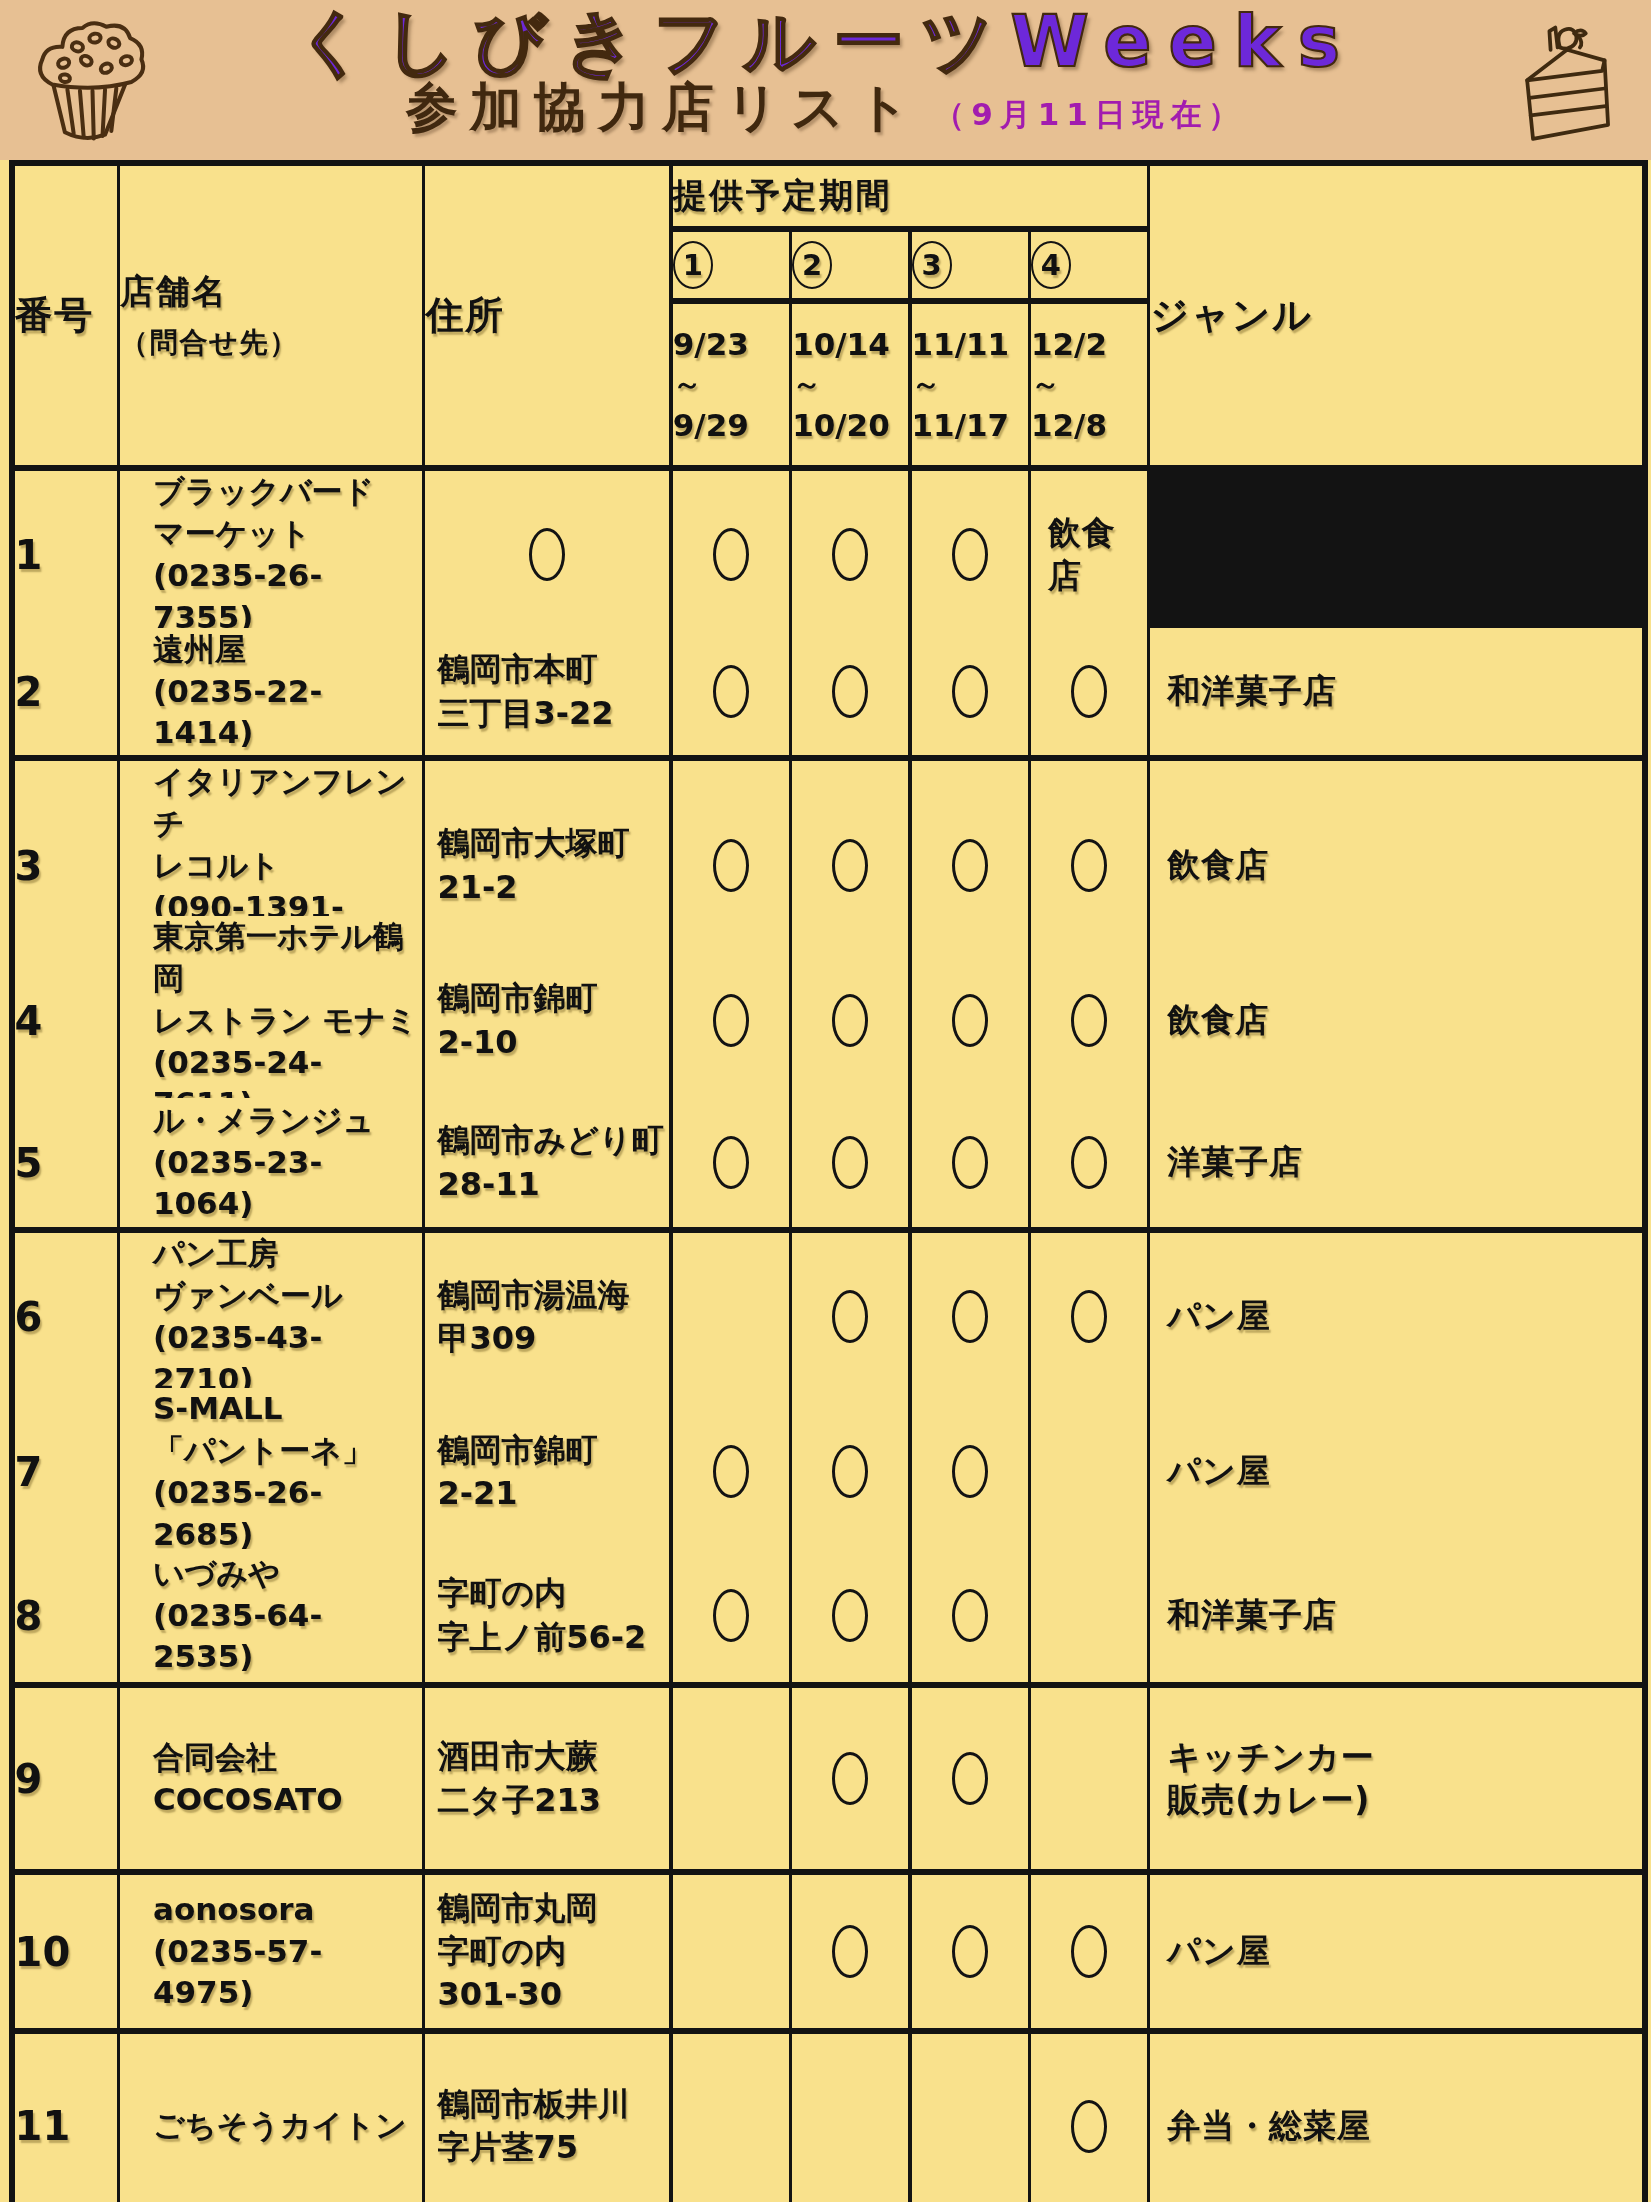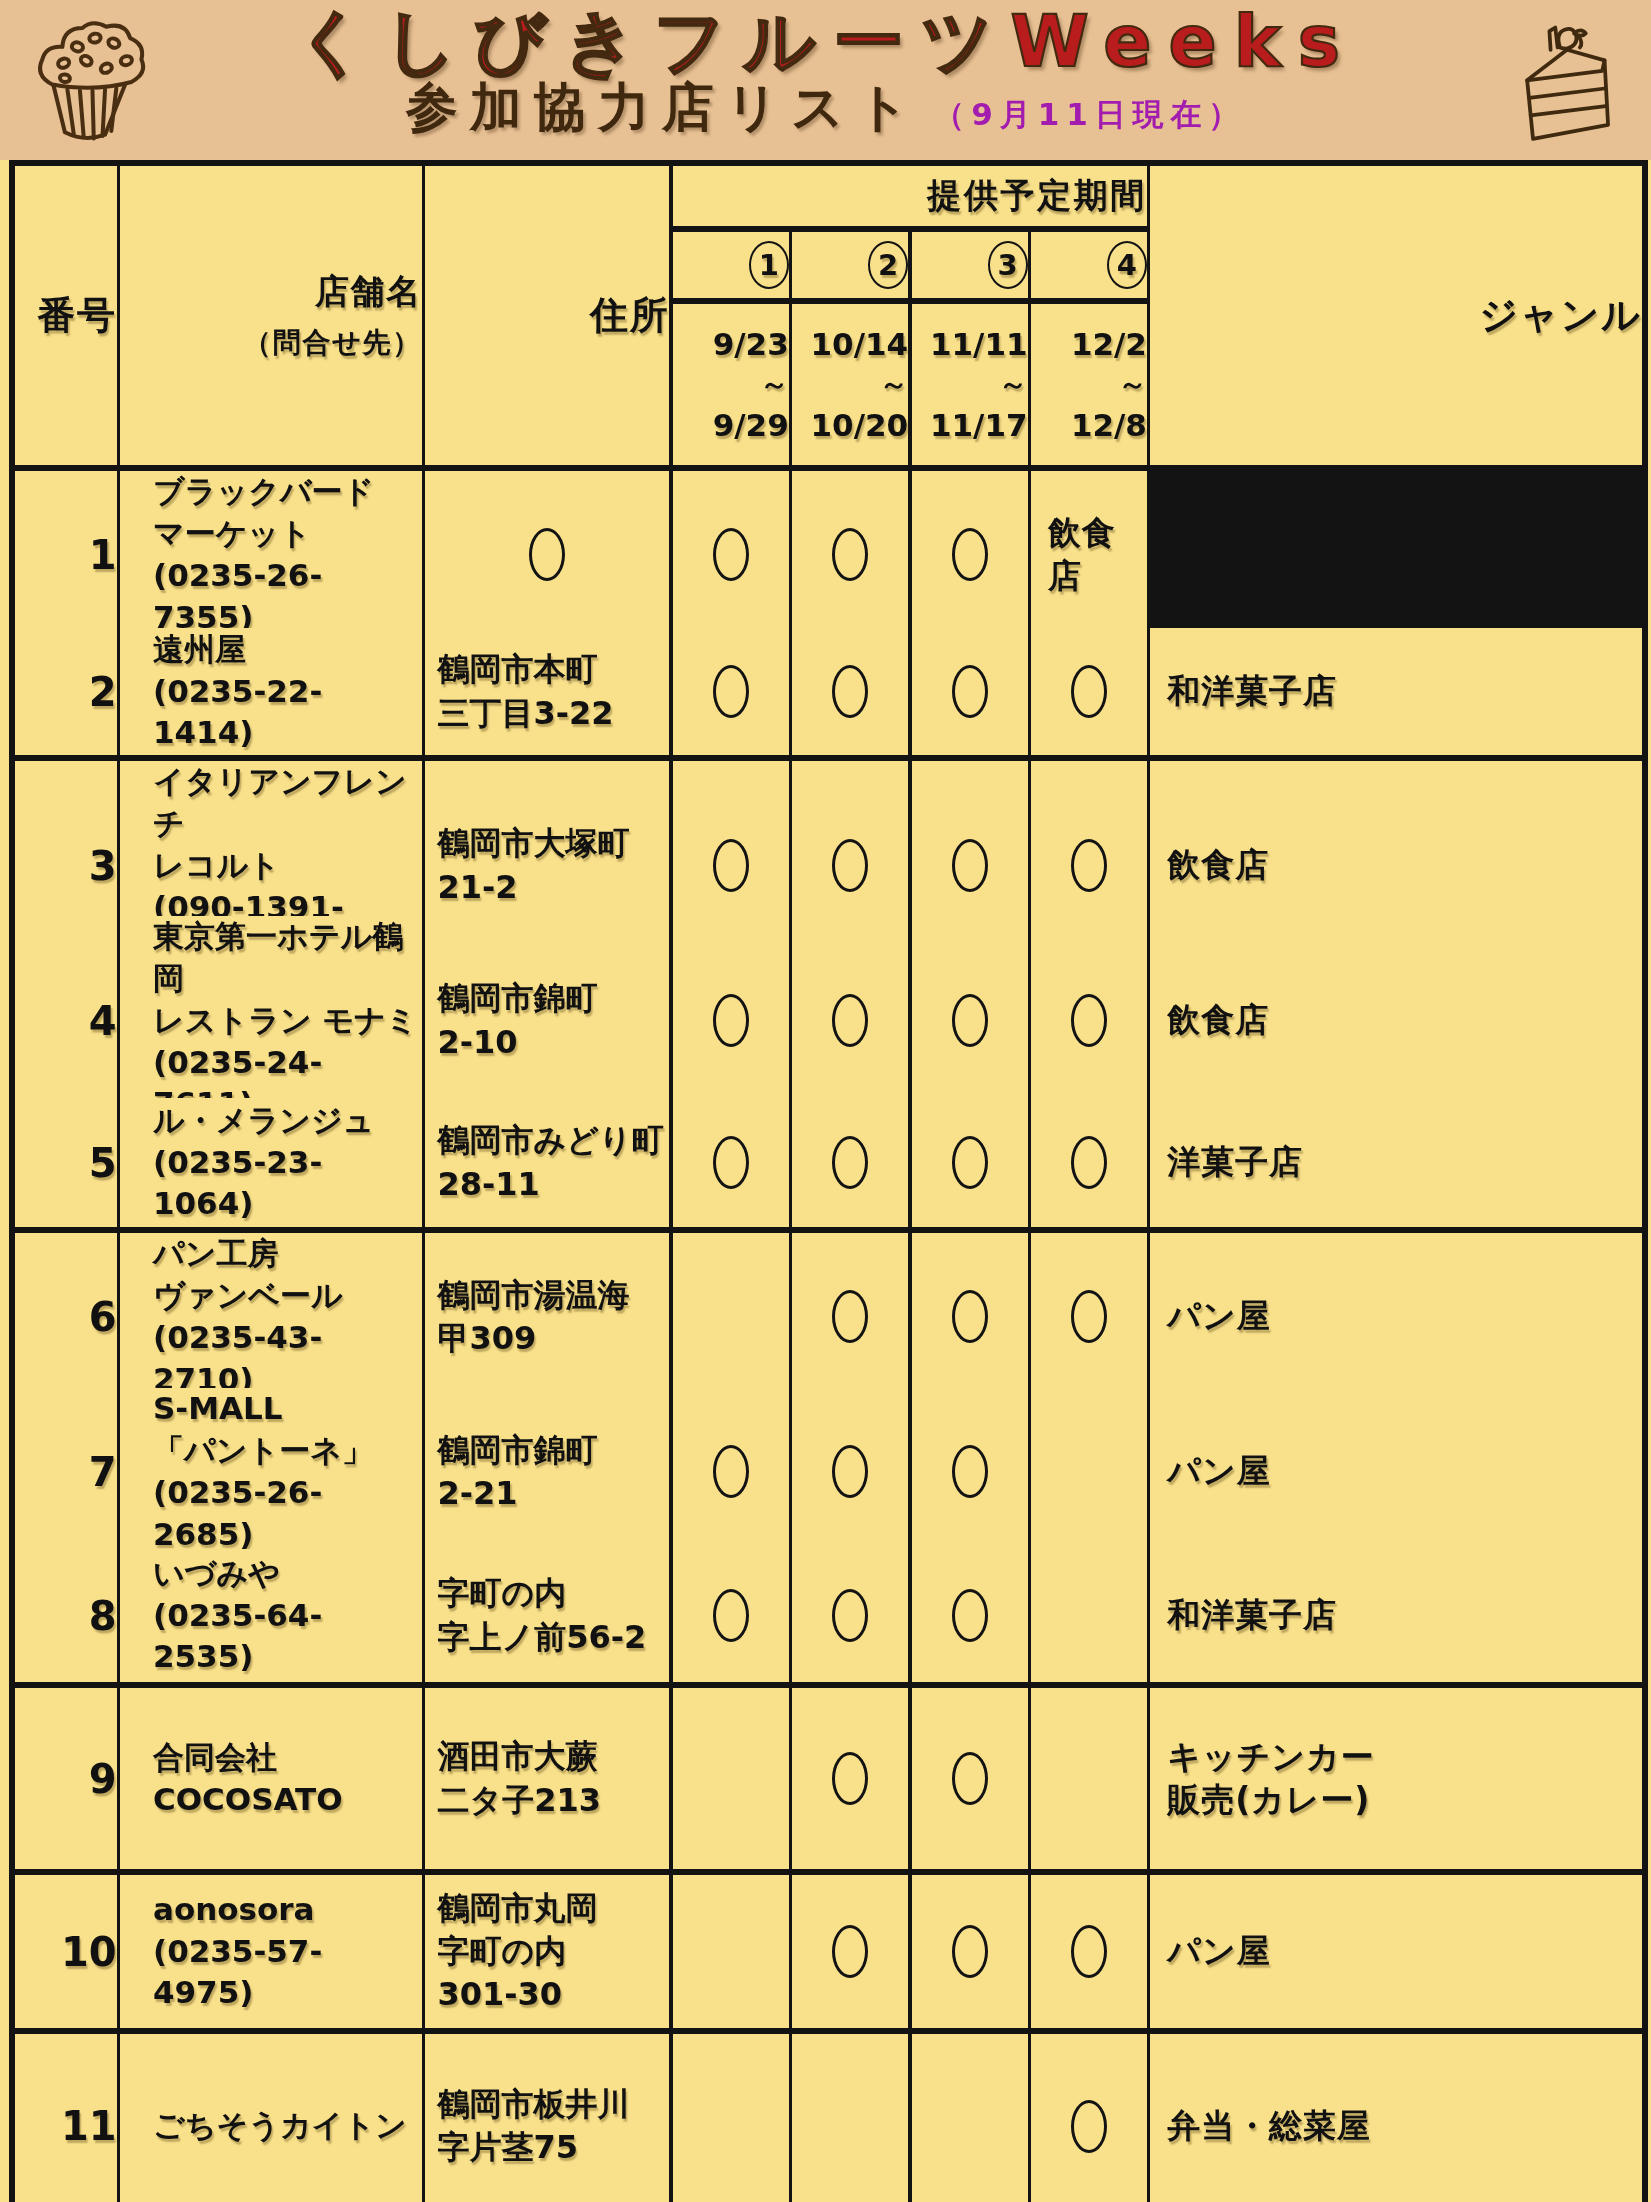--- a/index.html
+++ b/index.html
@@ -22,21 +22,21 @@
   .banner-icon { position:absolute; top:8.6px; }
   .banner-icon.left  { left:26px;  width:138px; height:146px; }
   .banner-icon.right { right:24px; width:129px; height:145px; top:15.5px; }
   .banner-icon svg { width:100%; height:100%; }
   .title-main {
     padding-top:5.2px;
     font-size:71px;
     font-weight:bold;
     letter-spacing:17px;
     line-height:1.05;
-    color:#b91c1c;
+    color:#6d28d9;
     -webkit-text-stroke:2.2px #43290f;
     text-shadow:3.4px 4.3px 3.4px rgba(67,41,15,0.35);
     white-space:nowrap;
   }
   .title-sub-row { white-space:nowrap; line-height:1.0; margin-top:1.7px; }
   .title-sub {
     font-size:52px;
     font-weight:bold;
     letter-spacing:12px;
     color:#40280f;
@@ -67,21 +67,21 @@
   }
   .thead { height:299px; }
   .cell {
     background:#f9e18c;
     display:flex;
     flex-direction:column;
     justify-content:center;
     font-weight:bold;
     text-shadow:1.7px 2.6px 1.7px rgba(80,60,10,0.35);
   }
-  .cell.center { align-items:flex-end; text-align:center; }
+  .cell.center { align-items:flex-start; text-align:center; }
   .hcell { font-size:38px; letter-spacing:1.7px; }
   .hcell .sub { font-size:28px; margin-top:9px; }
   .period-wrap {
     grid-column:4 / 8;
     display:grid;
     grid-template-columns:116px 116px 116px 116px;
     grid-template-rows:60px 66px 1fr;
     column-gap:3.4px;
     row-gap:6px;
   }

